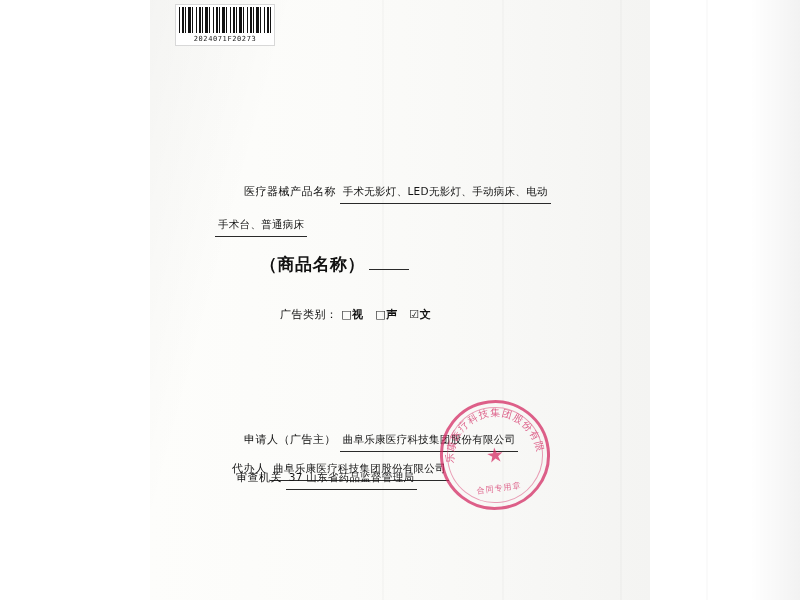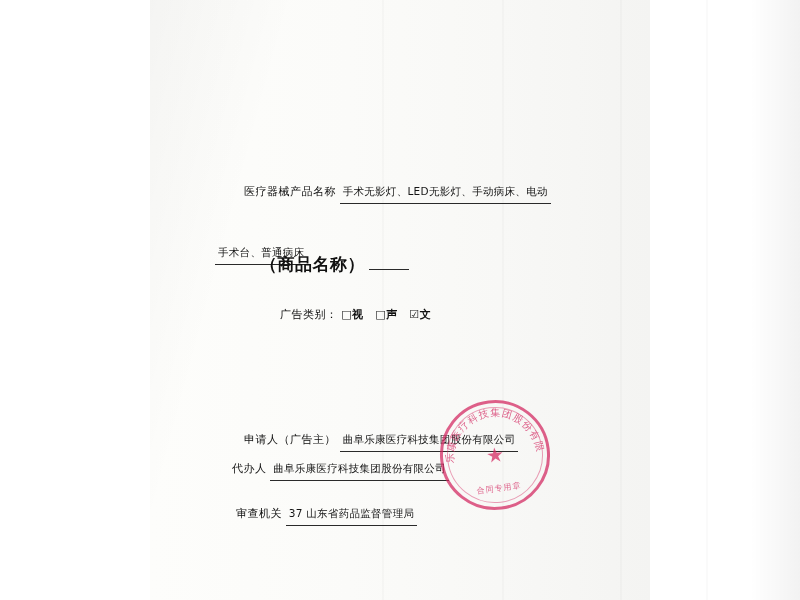--- a/index.html
+++ b/index.html
@@ -145,26 +145,26 @@
     font-size: 11px;
     letter-spacing: 0.5px;
     font-weight: bold;
   }
   .cbx .mark {
     position: relative;
   }
 
   
   #r-prodname   { left: 94px;  top: 6px; }
-  #r-prodname2  { left: 65px;  top: 39px; margin-top: 28px; }
+  #r-prodname2  { left: 65px;  top: 39px; }
   #r-tradename  { left: 110px; top: 72px; }
   #r-adtype     { left: 130px; top: 105px; margin-top: 24px; }
   #r-applicant  { left: 94px;  top: 254px; }
   #r-agent      { left: 82px;  top: 283px; }
-  #r-authority  { left: 86px;  top: 328px; }
+  #r-authority  { left: 86px;  top: 292px; }
 
   
   .seal {
     position: absolute;
     left: 440px;
     top: 400px;
     width: 110px;
     height: 110px;
     opacity: 0.72;
     transform: rotate(-7deg);
@@ -222,20 +222,26 @@
 <div class="page">
 
   <div class="sheet">
     <div class="crease c1"></div>
     <div class="crease c2"></div>
     <div class="crease c3"></div>
     <div class="crease c4"></div>
     <div class="shade-right"></div>
   </div>
 
+  <div class="barcode-wrap">
+    <div class="barcode-box">
+      <div class="barcode-bars"></div>
+      <div class="barcode-num">2024071F20273</div>
+    </div>
+  </div>
 
 
   <div class="form">
 
     <div class="row" id="r-prodname">
       <span class="lbl">医疗器械产品名称</span>
       <span class="val">手术无影灯、LED无影灯、手动病床、电动</span>
     </div>
 
     <div class="row" id="r-prodname2">

